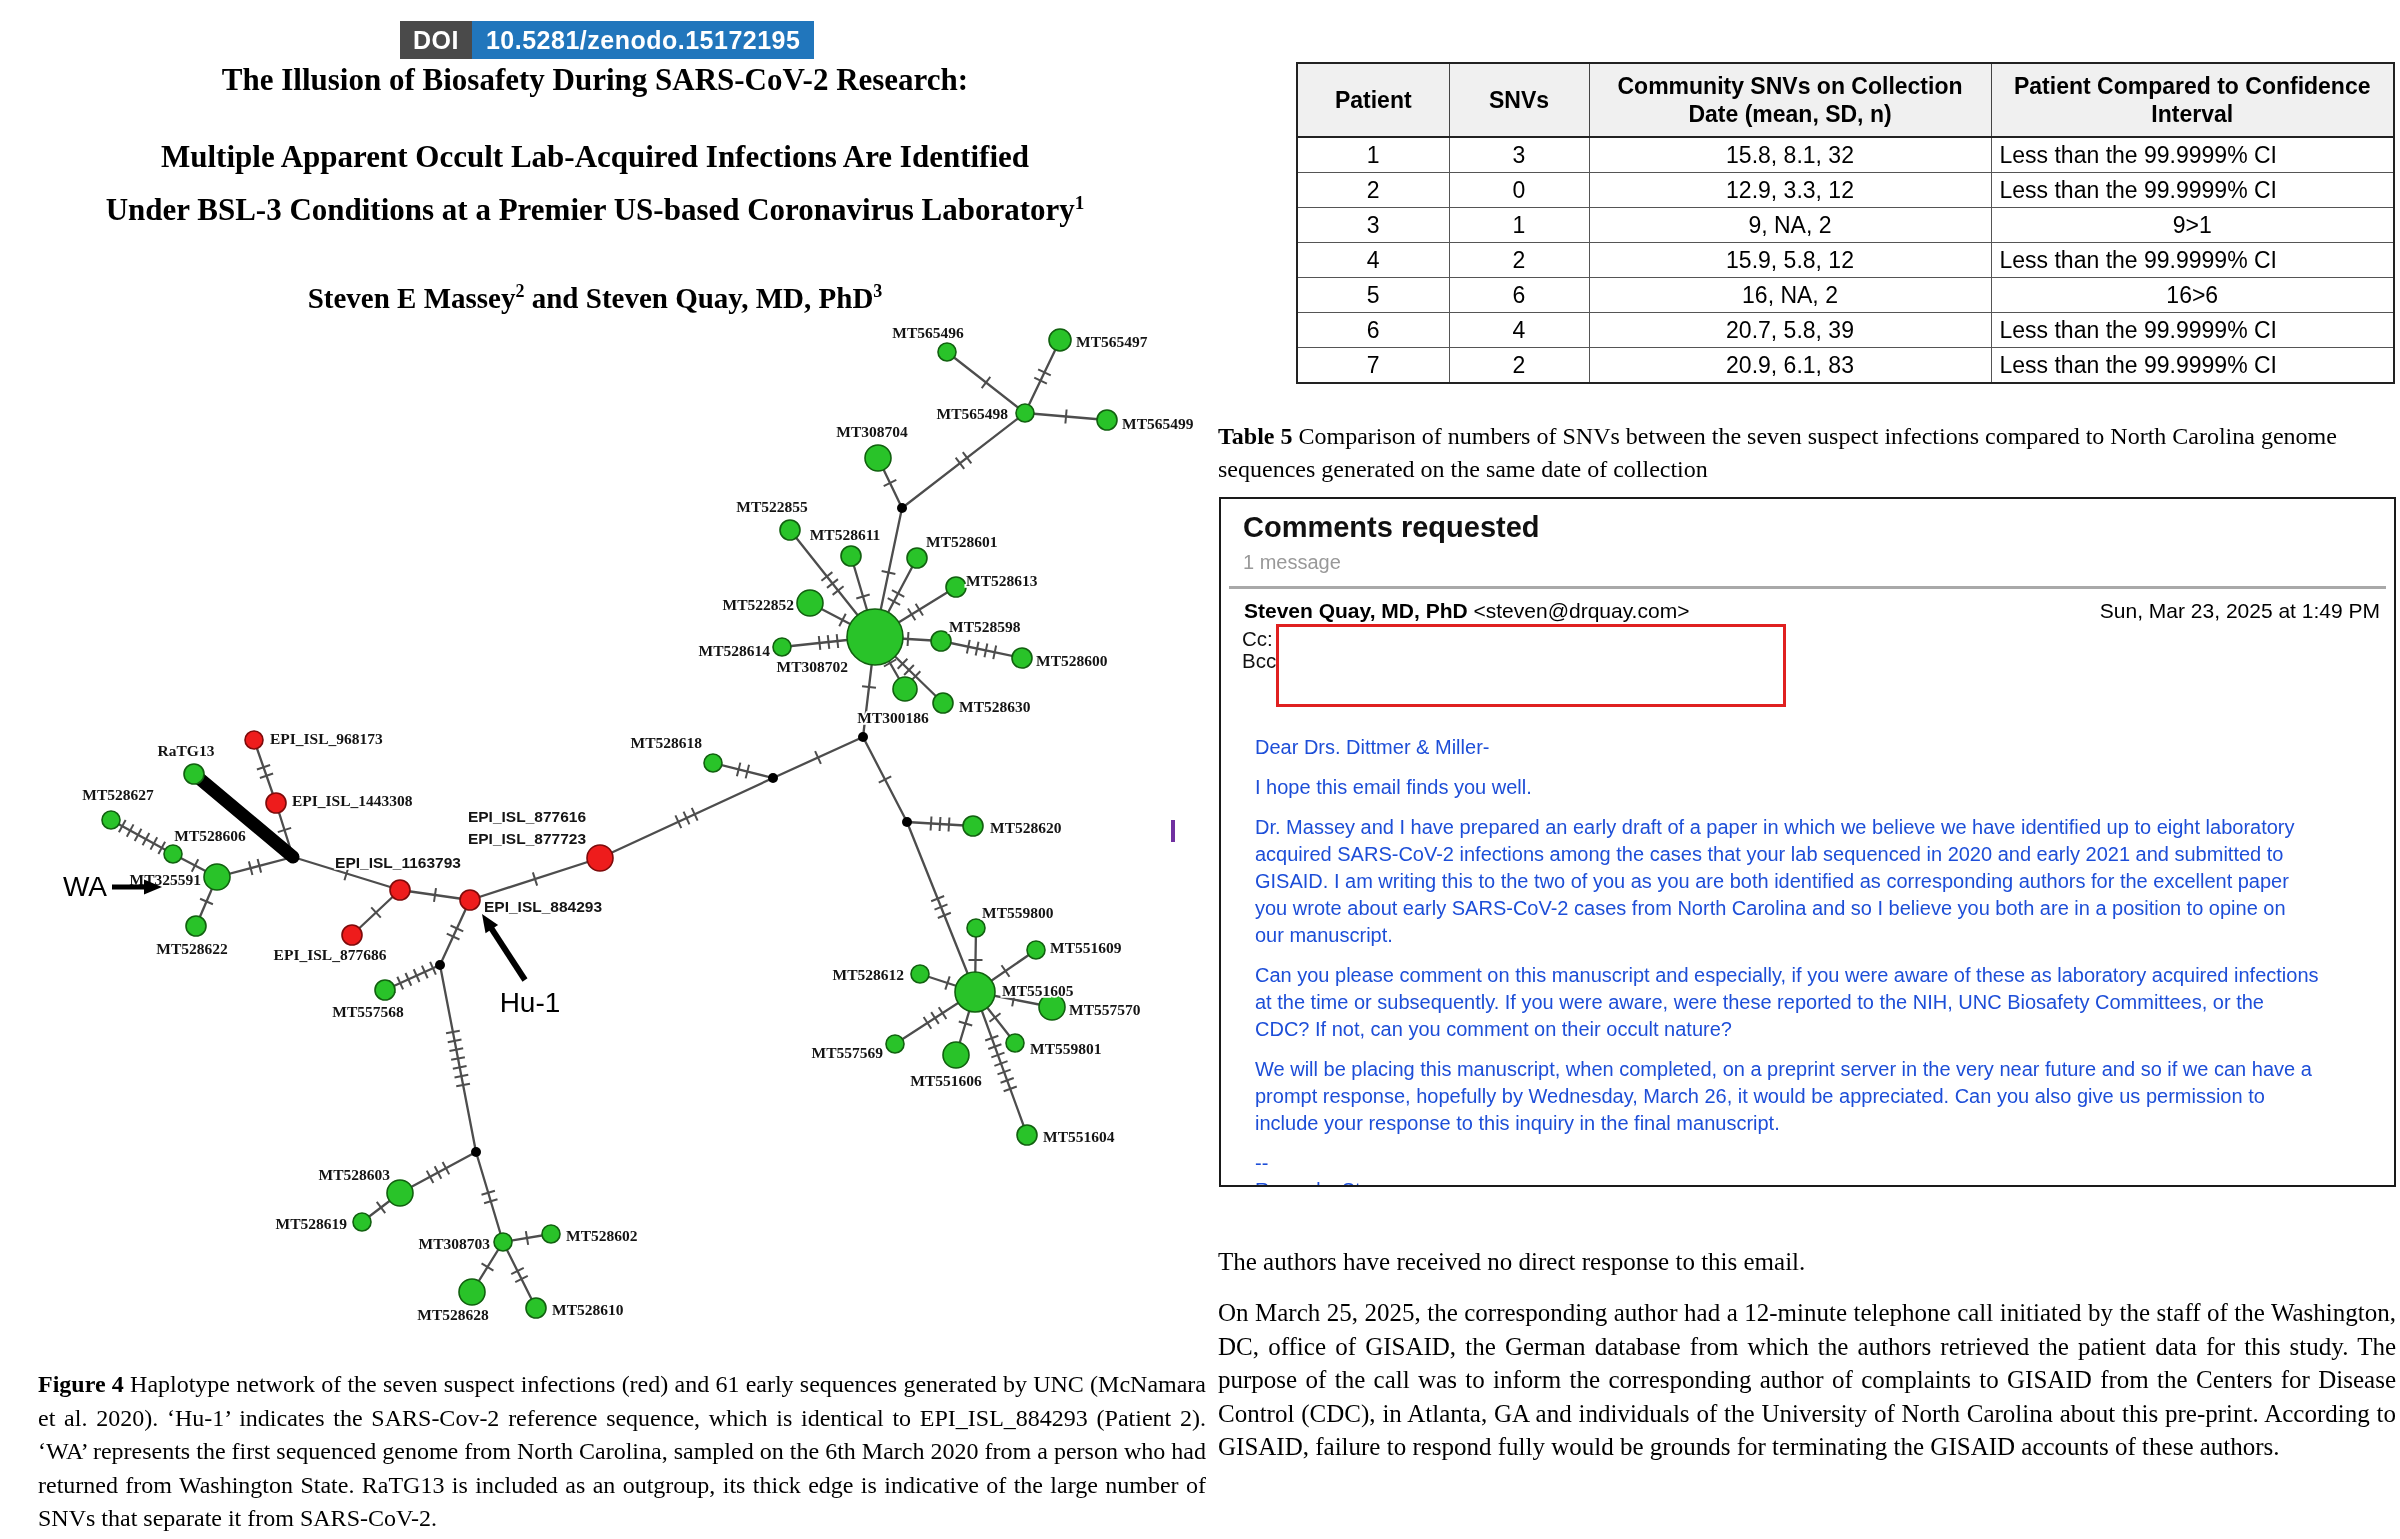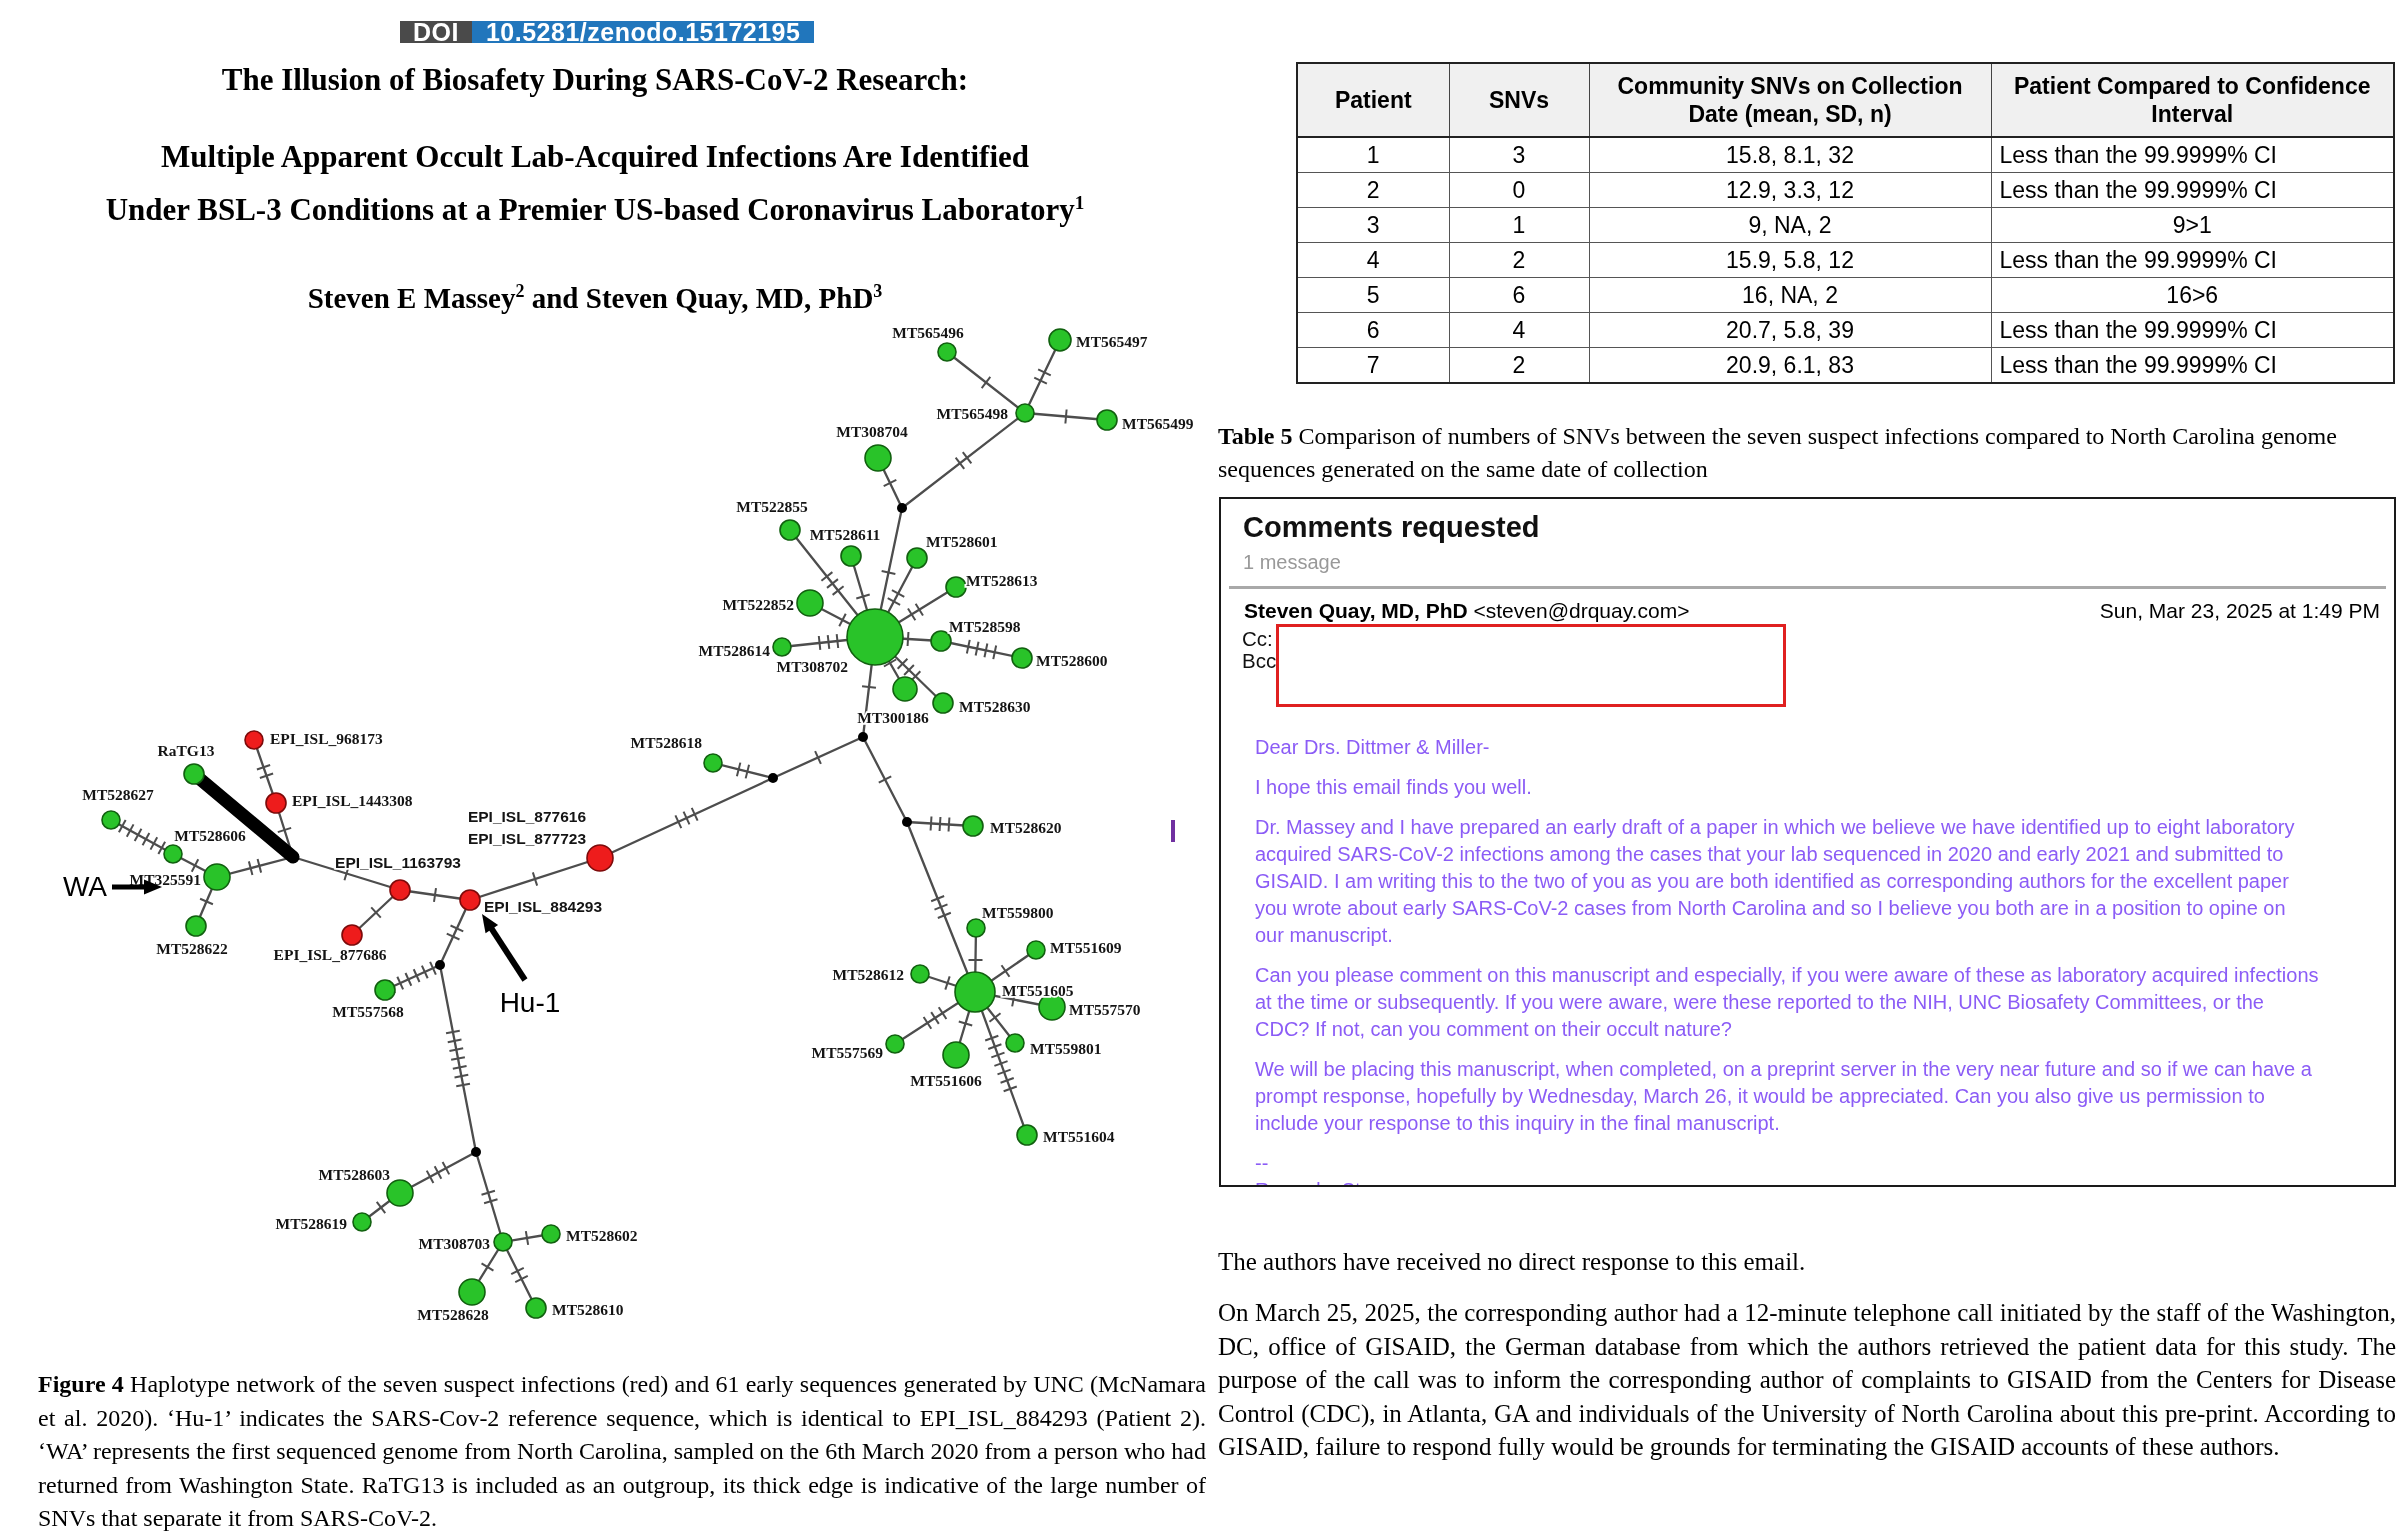--- a/index.html
+++ b/index.html
@@ -1,20 +1,20 @@
 <!DOCTYPE html>
 <html><head>
 <meta charset="utf-8">
 <style>
   html,body{margin:0;padding:0;}
   body{width:2400px;height:1539px;position:relative;background:#ffffff;overflow:hidden;
        font-family:"Liberation Sans",sans-serif;color:#111;}
 
   
-  .doi-badge{position:absolute;left:400px;top:21px;height:22px;display:flex;font-size:25px;
+  .doi-badge{position:absolute;left:400px;top:21px;height:38px;display:flex;font-size:25px;
              font-weight:bold;letter-spacing:.5px;}
   .doi-label{background:#4a4a4a;color:#fff;display:flex;align-items:center;padding:0 13px;}
   .doi-value{background:#2176bc;color:#fff;display:flex;align-items:center;padding:0 14px;}
 
   
   .title-block{position:absolute;left:0;top:62px;width:1190px;text-align:center;
                font-family:"Liberation Serif",serif;font-weight:bold;color:#000;}
   .title-line1{font-size:31px;}
   .title-line23{font-size:31px;margin-top:36px;line-height:46px;}
   .authors{font-size:29px;margin-top:48px;}
@@ -47,21 +47,21 @@
   .email-subject{margin:12px 0 0 22px;font-size:29px;font-weight:bold;color:#111;}
   .email-msgcount{margin:7px 0 0 22px;font-size:20px;color:#999;}
   .email-rule{margin:12px 8px 0 8px;border-top:3px solid #a9a9a9;}
   .email-sender-row{margin:10px 14px 5px 23px;display:flex;justify-content:space-between;
                     font-size:21px;color:#000;}
   .sender-name{font-weight:bold;}
   .email-recipients{position:relative;margin:4px 0 0 21px;height:92px;font-size:20.5px;
                     line-height:22px;color:#111;}
   .redaction-rect{position:absolute;left:34px;top:-4px;width:504px;height:77px;
                   border:3.5px solid #e02020;background:transparent;}
-  .email-body{margin:14px 20px 0 34px;width:1065px;font-size:20px;line-height:27px;color:#8b5cf6;}
+  .email-body{margin:14px 20px 0 34px;width:1065px;font-size:20px;line-height:27px;color:#1d4ed8;}
   .email-body .para{margin:0 0 13px 0;}
   .email-body .sig-line{margin:0;}
 
   
   .response-line{position:absolute;left:1218px;top:1248px;width:1178px;
                  font-family:"Liberation Serif",serif;font-size:25px;color:#000;}
   .closing-para{position:absolute;left:1218px;top:1296px;width:1178px;
                 font-family:"Liberation Serif",serif;font-size:25px;line-height:33.5px;
                 text-align:justify;color:#000;}
 

